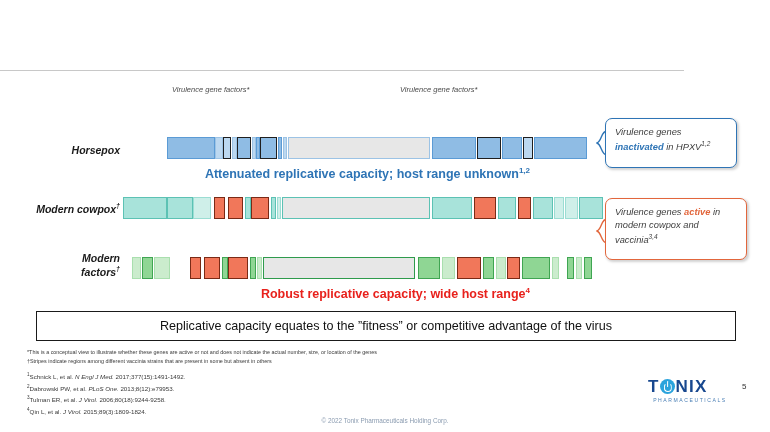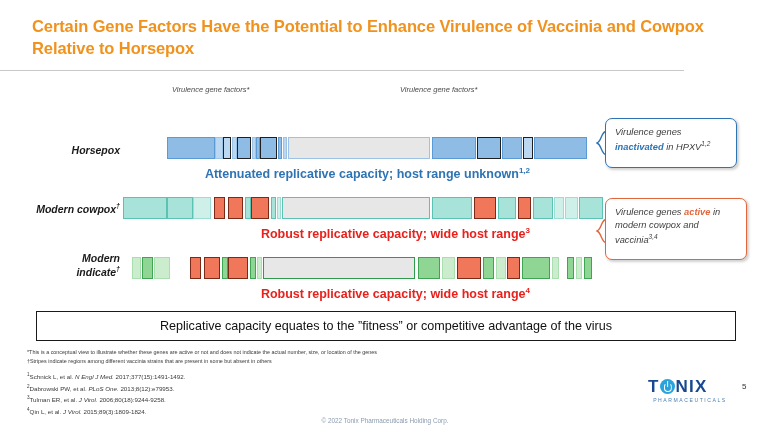--- a/index.html
+++ b/index.html
@@ -174,21 +174,20 @@
   .pagenum{
     position:absolute;left:742px;top:382px;
     font-size:8px;color:#333333;
   }
 </style>
 </head>
 <body>
 
 <div class="slide">
 
-  <div class="title">Certain Gene Factors Have the Potential to Enhance Virulence of Vaccinia and Cowpox Relative to Horsepox</div>
   <div class="title-rule"></div>
 
   <div class="diagram">
 
     <div class="vgf-label" style="left:172px;top:-1px;">Virulence gene factors*</div>
     <div class="vgf-label" style="left:400px;top:-1px;">Virulence gene factors*</div>
 
     <div class="row-label" style="left:20px;top:58px;width:100px;">
       <span>Horsepox</span>
     </div>
@@ -230,27 +229,24 @@
         <div class="seg teal-gray" style="left: 115px; width: 148px;"></div>
         <div class="seg teal-fill" style="left: 265px; width: 40px;"></div>
         <div class="seg orange-box" style="left: 307px; width: 22px;"></div>
         <div class="seg teal-fill" style="left: 331px; width: 18px;"></div>
         <div class="seg orange-box" style="left: 351px; width: 13px;"></div>
         <div class="seg teal-fill" style="left: 366px; width: 20px;"></div>
         <div class="seg teal-pale" style="left: 387px; width: 10px;"></div>
         <div class="seg teal-pale" style="left: 398px; width: 13px;"></div>
         <div class="seg teal-fill" style="left: 412px; width: 24px;"></div>
       </div>
-    <div class="caption red" style="left:150px;top:140px;width:380px;">
-      <span>Robust replicative capacity; wide host range</span><span class="sup">3</span>
-    </div>
 
     <div class="row-label" style="left:10px;top:166px;width:110px;">
       <div>Modern</div>
-      <div><span>indicate</span><span class="sup">†</span></div>
+      <div><span>factors</span><span class="sup">†</span></div>
     </div>
     <div class="genome" id="track-vaccinia" style="left:190px;top:171px;width:420px;">
         <div class="seg green-pale" style="left: -58px; width: 9px;"></div>
         <div class="seg green-fill" style="left: -48px; width: 11px;"></div>
         <div class="seg green-pale" style="left: -36px; width: 16px;"></div>
         <div class="seg orange-box" style="left: 0px; width: 11px;"></div>
         <div class="seg orange-box" style="left: 14px; width: 16px;"></div>
         <div class="seg green-fill" style="left: 32px; width: 6px;"></div>
         <div class="seg orange-box" style="left: 38px; width: 20px;"></div>
         <div class="seg green-fill" style="left: 60px; width: 6px;"></div>

